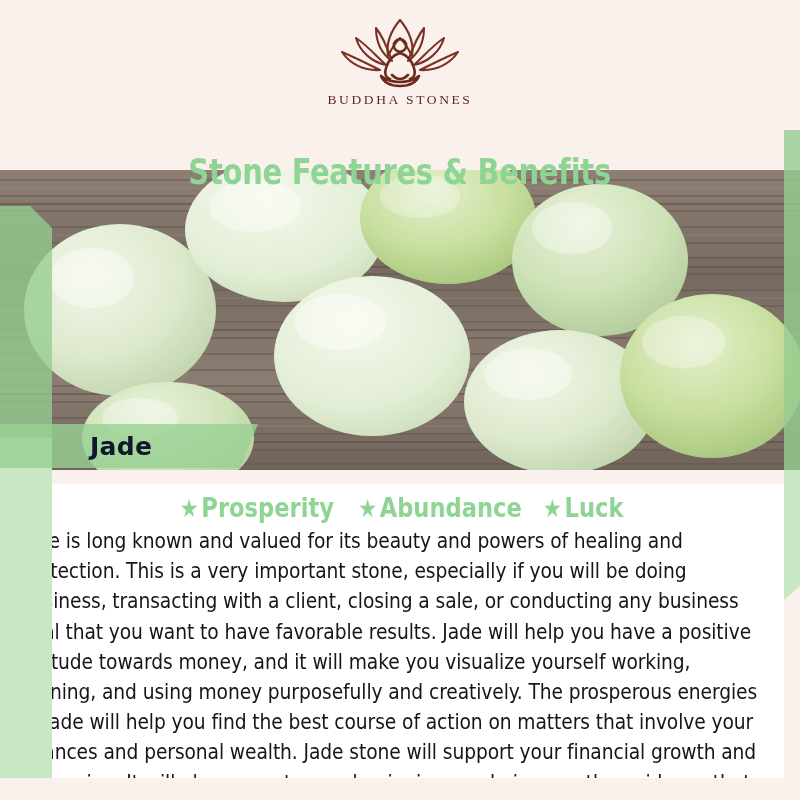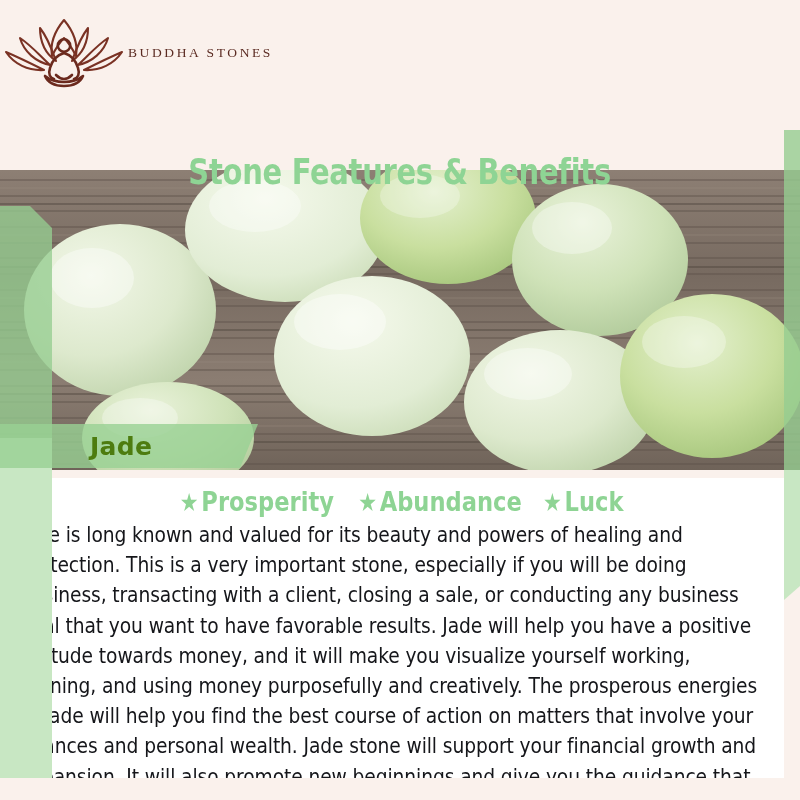--- a/index.html
+++ b/index.html
@@ -17,21 +17,21 @@
   }
 
   
   .header {
     position:absolute; left:0; top:0; width:800px; height:170px;
     background:#faf1ec;
     z-index:5;
   }
   .logo-wrap {
     position:absolute; left:0; top:14px; width:800px;
-    display:flex; flex-direction:row; align-items:center;
+    display:flex; flex-direction:column; align-items:center;
   }
   .logo-mark { width:128px; height:74px; display:block; }
   .logo-word {
     margin-top:4px;
     font-family:"Liberation Serif", serif;
     font-size:13.5px;
     letter-spacing:2.6px;
     color:#5b2b22;
     font-weight:400;
   }
@@ -90,35 +90,35 @@
   
   .jade-tag {
     position:absolute; left:0; top:424px; width:258px; height:44px;
     z-index:7;
     background:rgba(152,209,148,0.80);
     clip-path:polygon(0 0, 258px 0, 240px 44px, 0 44px);
     display:flex; align-items:center;
   }
   .jade-label {
     margin-left:90px;
-    color:#4d7c0f;
+    color:#0f172a;
     font-family:"DejaVu Sans","Liberation Sans", sans-serif;
     font-weight:700;
     font-size:25px;
     letter-spacing:0.3px;
   }
 
   
   .content {
     position:absolute; left:0; top:470px; width:800px; height:330px;
     background:#faf1ec;
     z-index:3;
   }
   .content-inner {
-    position:absolute; left:16px; top:8px; width:768px; height:310px;
+    position:absolute; left:16px; top:14px; width:768px; height:310px;
     background:#ffffff;
   }
   .benefits {
     position:absolute; left:0; top:8px; width:768px;
     text-align:center;
     white-space:nowrap;
   }
   .benefits .chip {
     display:inline-block;
     font-family:"DejaVu Sans Condensed","Liberation Sans Narrow","Liberation Sans", sans-serif;

